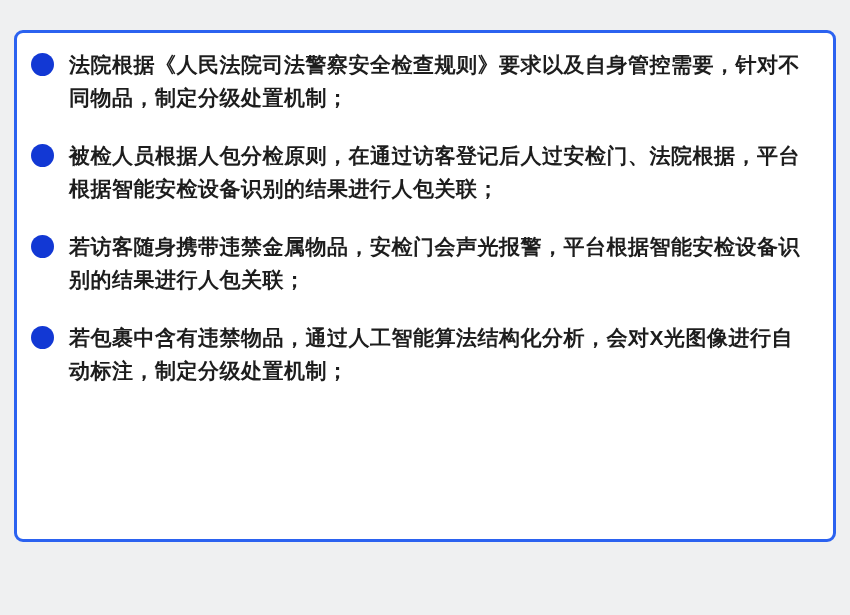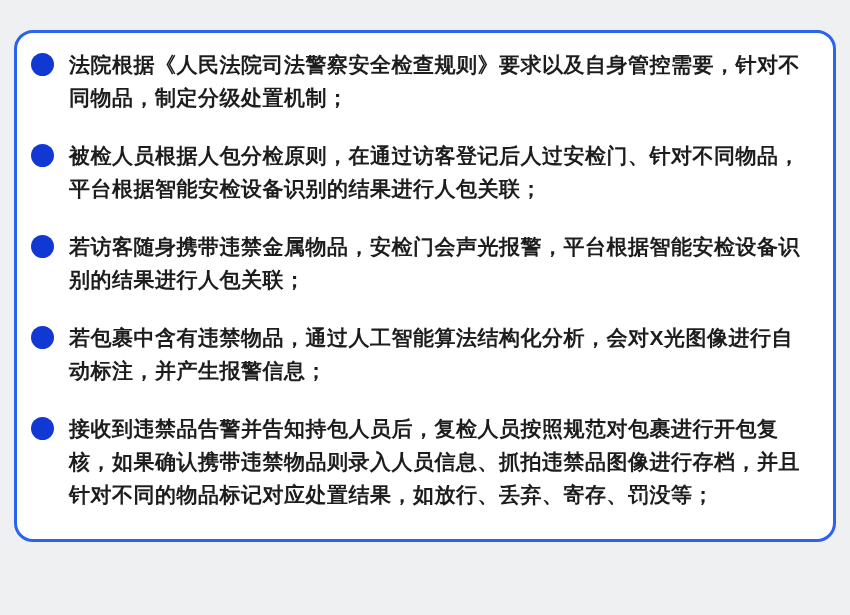--- a/index.html
+++ b/index.html
@@ -17,21 +17,21 @@
     font-family:"Liberation Sans","DejaVu Sans",sans-serif;
     position:relative;
     overflow:hidden;
   }
   .card{
     position:absolute;
     left:14px;top:30px;
     width:822px;height:512px;
     background:var(--card-bg);
     border:3px solid var(--card-border);
-    border-radius:19px;
+    border-radius:9px;
     padding:15px 28px 10px 14px;
   }
   ul.bullet-list{
     list-style:none;
     margin:0;padding:0;
     display:flex;
     flex-direction:column;
     gap:25px;
   }
   li.item{
@@ -59,28 +59,24 @@
 <body>
 
 <div class="card">
   <ul class="bullet-list">
     <li class="item">
       <span class="bullet"></span>
       <span class="item-text">法院根据《人民法院司法警察安全检查规则》要求以及自身管控需要，针对不同物品，制定分级处置机制；</span>
     </li>
     <li class="item">
       <span class="bullet"></span>
-      <span class="item-text">被检人员根据人包分检原则，在通过访客登记后人过安检门、针对不同物品，平台根据智能安检设备识别的结果进行人包关联；</span>
+      <span class="item-text">被检人员根据人包分检原则，在通过访客登记后人过安检门、法院根据，平台根据智能安检设备识别的结果进行人包关联；</span>
     </li>
     <li class="item">
       <span class="bullet"></span>
       <span class="item-text">若访客随身携带违禁金属物品，安检门会声光报警，平台根据智能安检设备识别的结果进行人包关联；</span>
     </li>
     <li class="item">
       <span class="bullet"></span>
-      <span class="item-text">若包裹中含有违禁物品，通过人工智能算法结构化分析，会对X光图像进行自动标注，并产生报警信息；</span>
-    </li>
-    <li class="item">
-      <span class="bullet"></span>
-      <span class="item-text">接收到违禁品告警并告知持包人员后，复检人员按照规范对包裹进行开包复核，如果确认携带违禁物品则录入人员信息、抓拍违禁品图像进行存档，并且针对不同的物品标记对应处置结果，如放行、丢弃、寄存、罚没等；</span>
+      <span class="item-text">若包裹中含有违禁物品，通过人工智能算法结构化分析，会对X光图像进行自动标注，制定分级处置机制；</span>
     </li>
   </ul>
 </div>
 
 </body></html>

